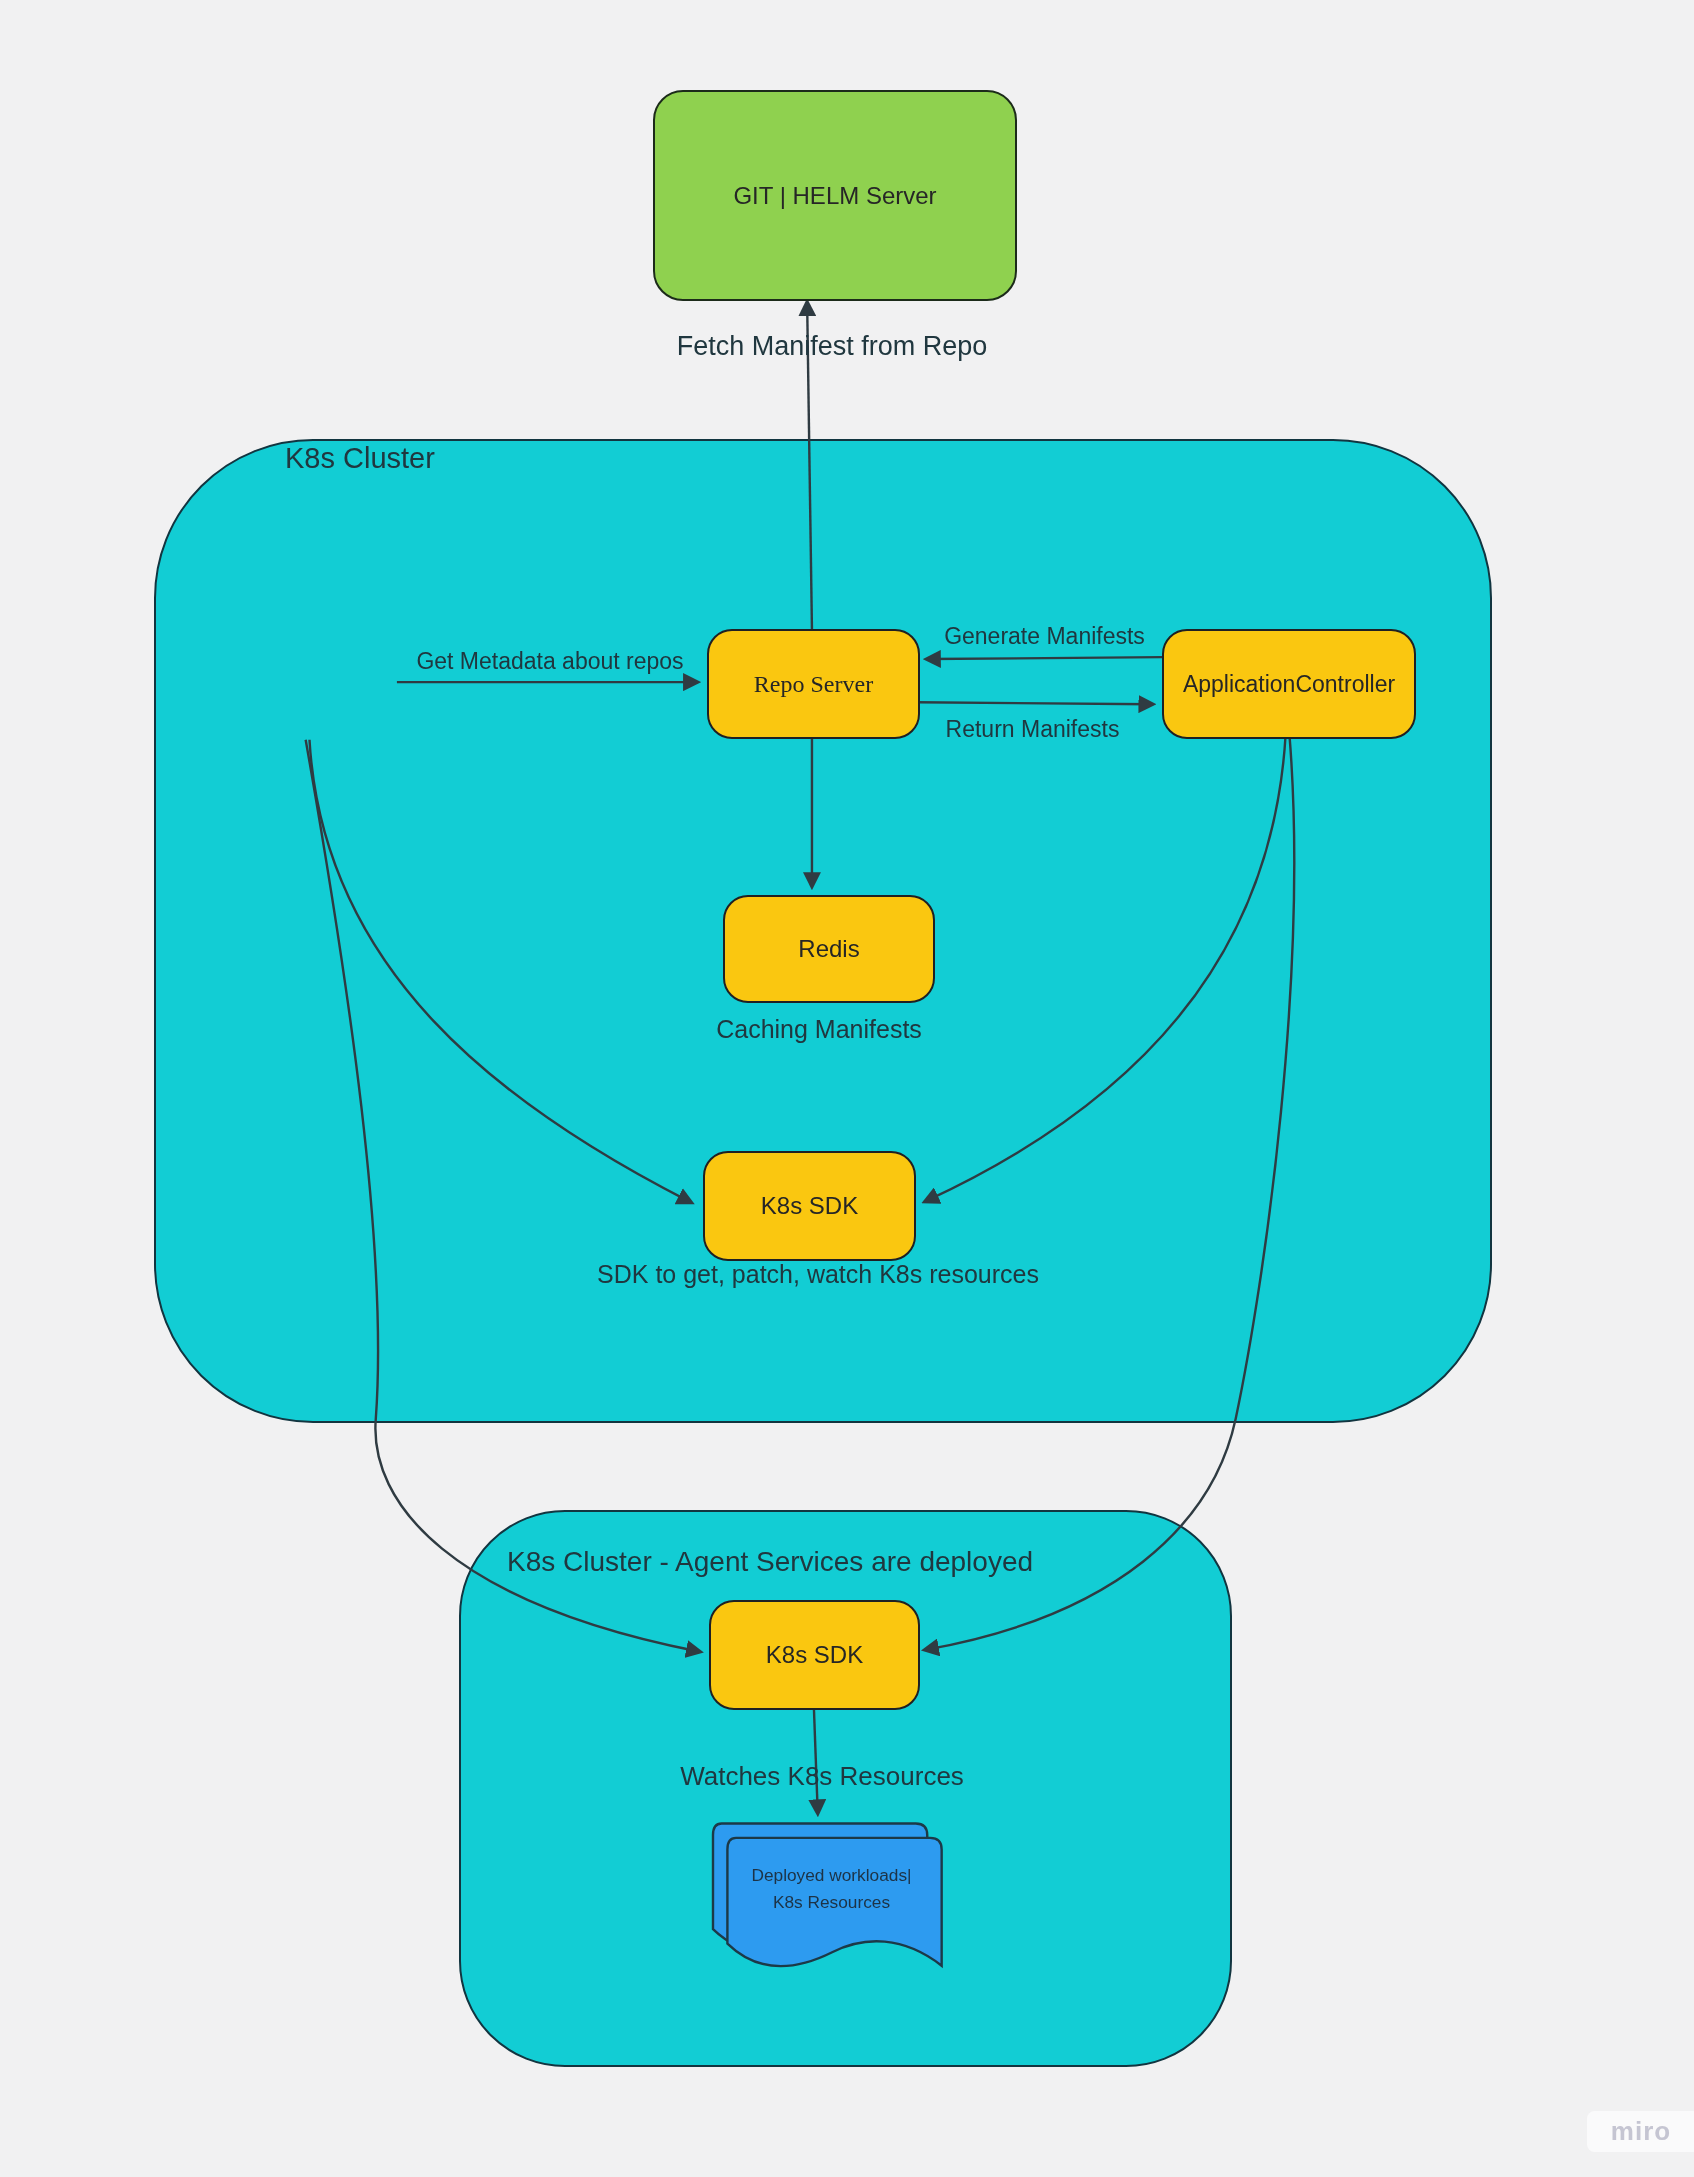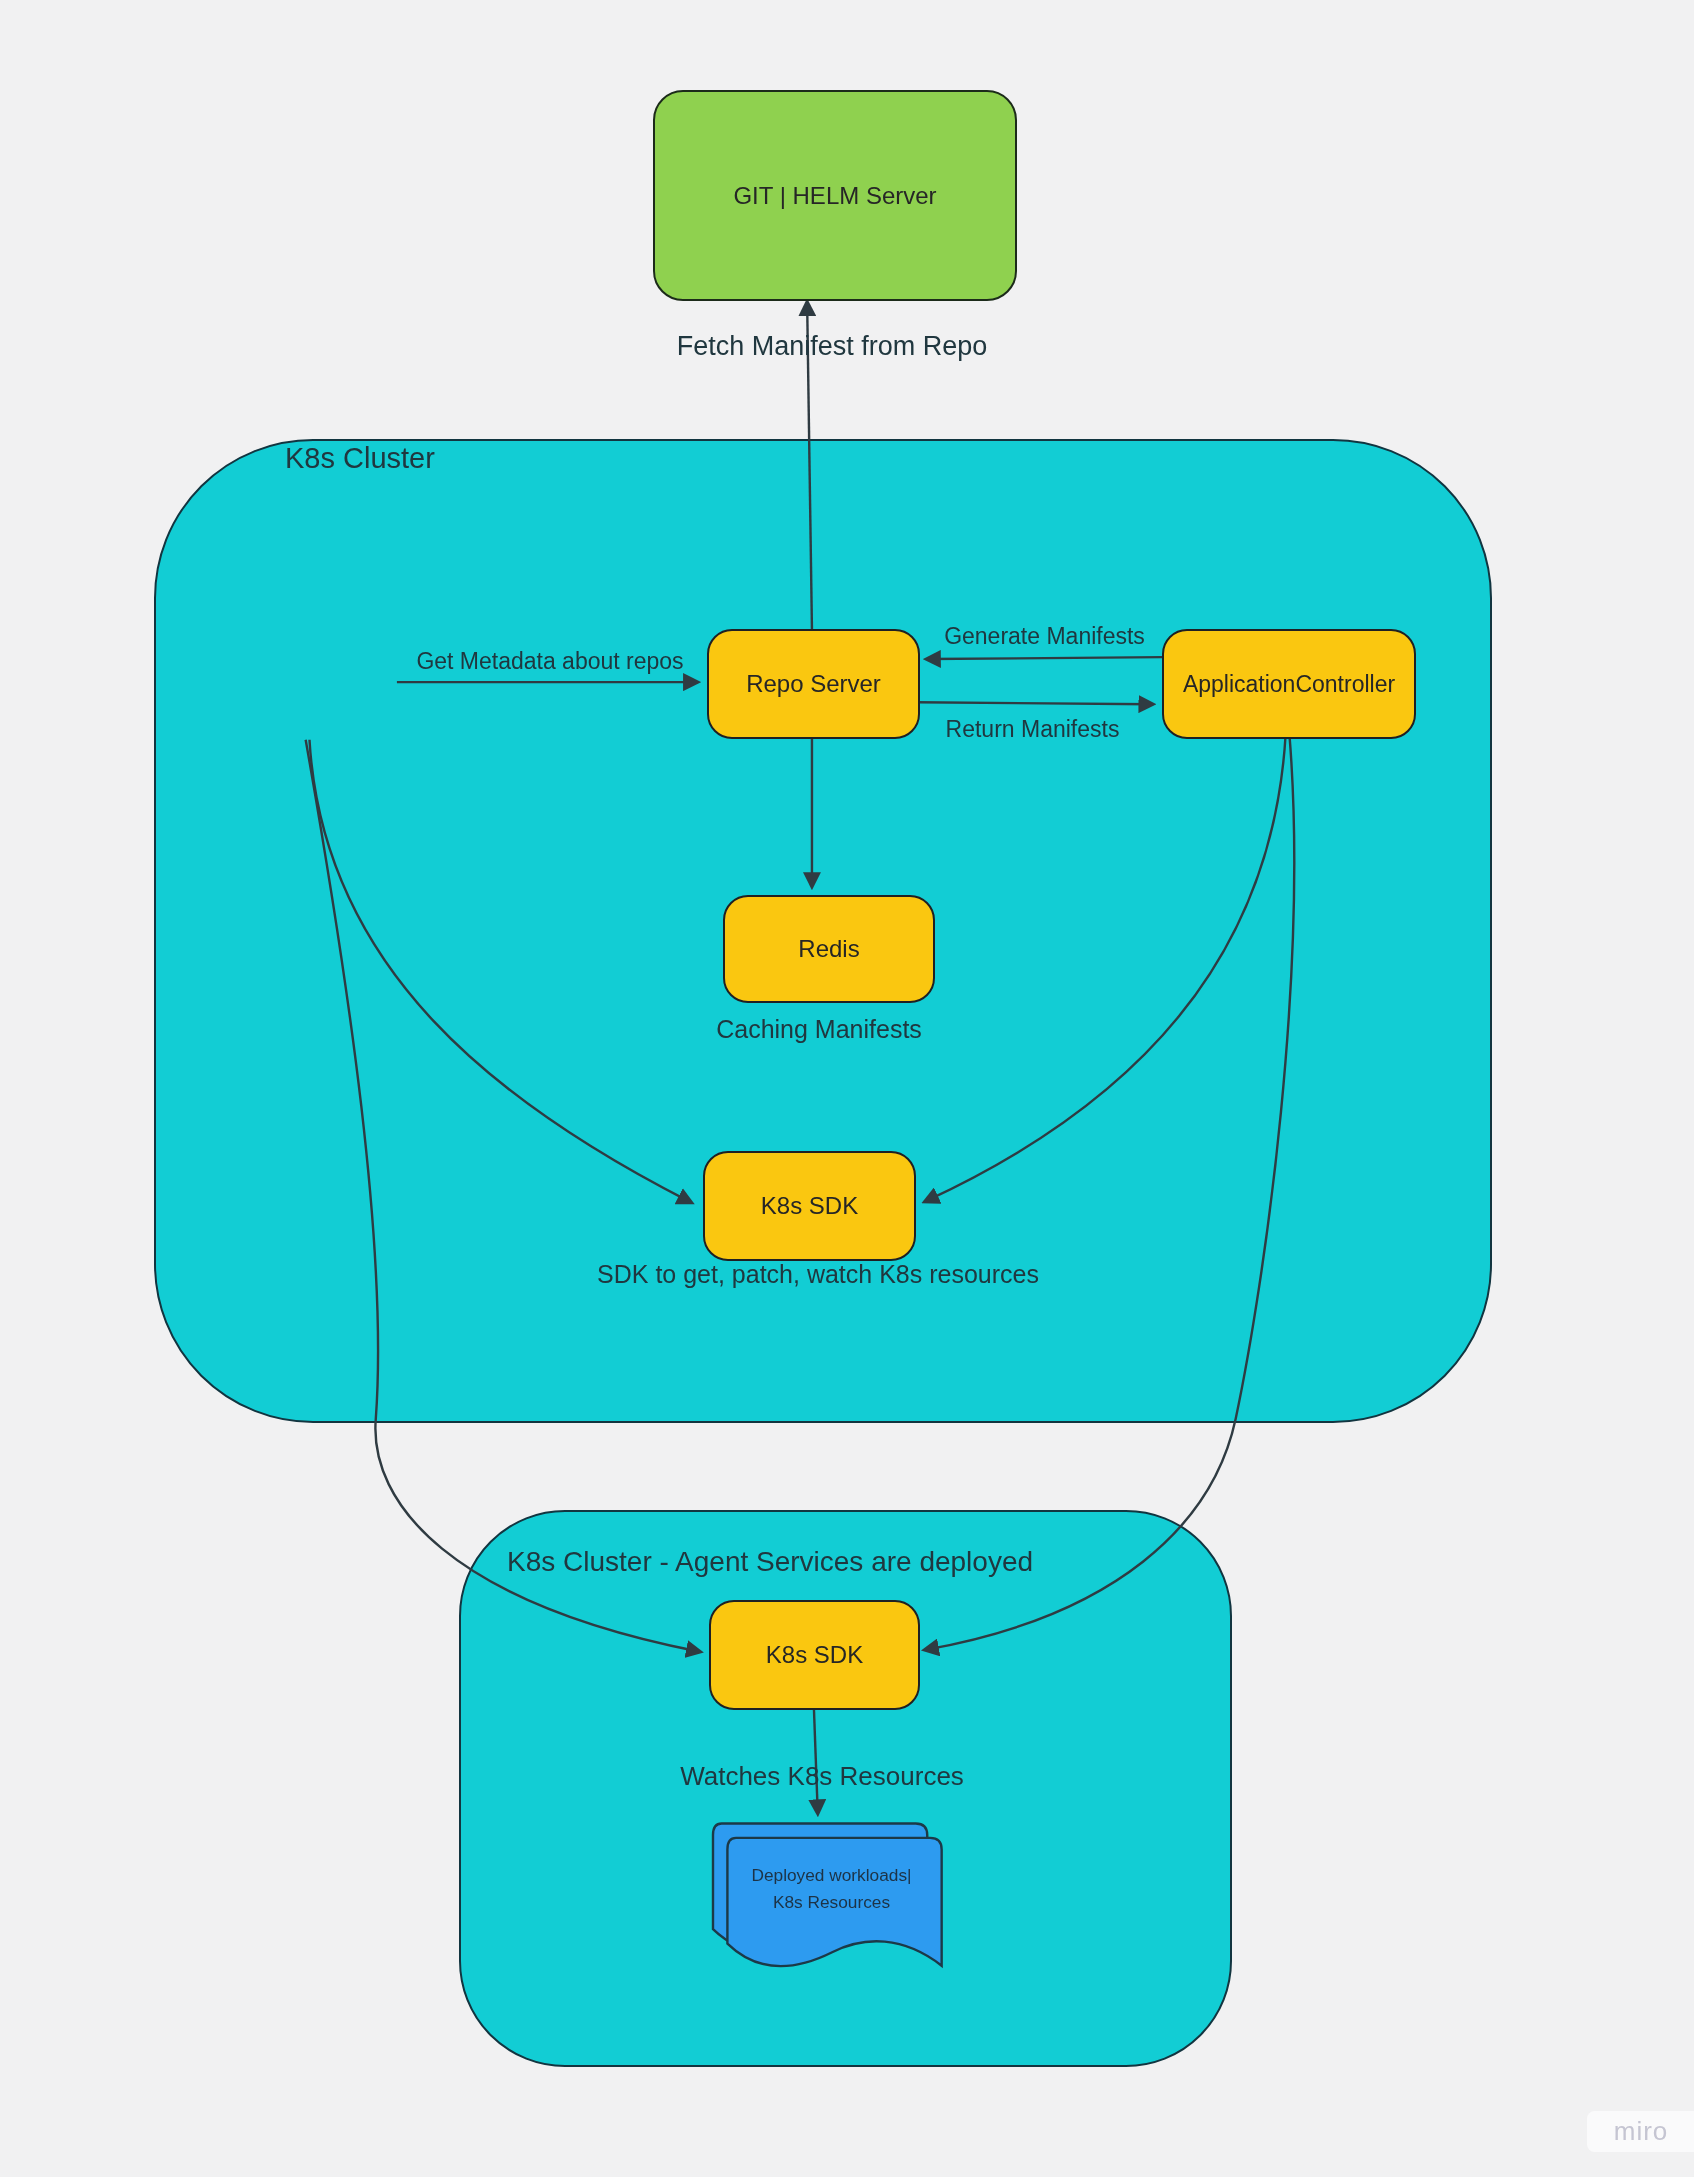--- a/index.html
+++ b/index.html
@@ -22,42 +22,42 @@
   .connector{stroke:var(--line);stroke-width:2.5;fill:none;}
   .arrowhead{fill:var(--line);}
   .doc-sheet{fill:var(--blue);stroke:#1C3947;stroke-width:2.5;}
 
   .node{position:absolute;display:flex;align-items:center;justify-content:center;
         text-align:center;color:var(--boxink);font-size:24px;z-index:4;
         border:2.9px solid #1F2023;border-radius:25px;background:var(--yellow);}
   #node-git{left:653px;top:90px;width:360px;height:207px;background:var(--green);
             border-radius:30px;border-color:#1C2B1A;}
   #node-agent{left:224px;top:624px;width:170px;height:115px;}
-  #node-repo{left:707px;top:629px;width:209px;height:106px;}
+  #node-repo{left:707px;top:629px;width:209px;height:106px;font-family:Liberation Serif, serif;}
   #node-appctrl{left:1162px;top:629px;width:250px;height:106px;font-size:23px;}
   #node-redis{left:708px;top:895px;width:208px;height:104px;margin-left:15px;}
   #node-sdk1{left:703px;top:1151px;width:209px;height:106px;}
   #node-sdk2{left:709px;top:1600px;width:207px;height:106px;}
 
   .note{position:absolute;color:var(--ink);text-align:center;z-index:5;white-space:nowrap;}
   #note-fetch{left:640px;top:331px;width:384px;font-size:27px;}
   #label-get{left:401px;top:648px;width:298px;font-size:23px;}
   #label-generate{left:929px;top:623px;width:231px;font-size:23px;}
   #label-return{left:917px;top:716px;width:231px;font-size:23px;}
   #note-caching{left:675px;top:1015px;width:288px;font-size:25px;}
   #note-sdk{left:578px;top:1260px;width:480px;font-size:25px;}
   #note-watches{left:630px;top:1761px;width:384px;font-size:26px;}
 
   #doc-text{position:absolute;left:722px;top:1862px;width:219px;z-index:5;
             text-align:center;color:#1D3346;font-size:17.3px;line-height:1.55;}
 
   #miro-badge{position:absolute;left:1587px;top:2111px;width:108px;height:41px;
               background:#FAFAFB;border-radius:7.7px 0 0 7.7px;z-index:6;
               display:flex;align-items:center;justify-content:center;}
-  #miro-badge span{color:#C5C5D2;font-size:26px;font-weight:400;letter-spacing:1px;}
+  #miro-badge span{color:#C5C5D2;font-size:26px;font-weight:700;letter-spacing:1px;}
 </style>
 </head>
 <body>
 
 <div id="stage">
 
   <div class="cluster" id="cluster-main"></div>
   <div class="cluster" id="cluster-deploy"></div>
   <div class="cluster-title" id="cluster-main-title">K8s Cluster</div>
   <div class="cluster-title" id="cluster-deploy-title">K8s Cluster - Agent Services are deployed</div>

